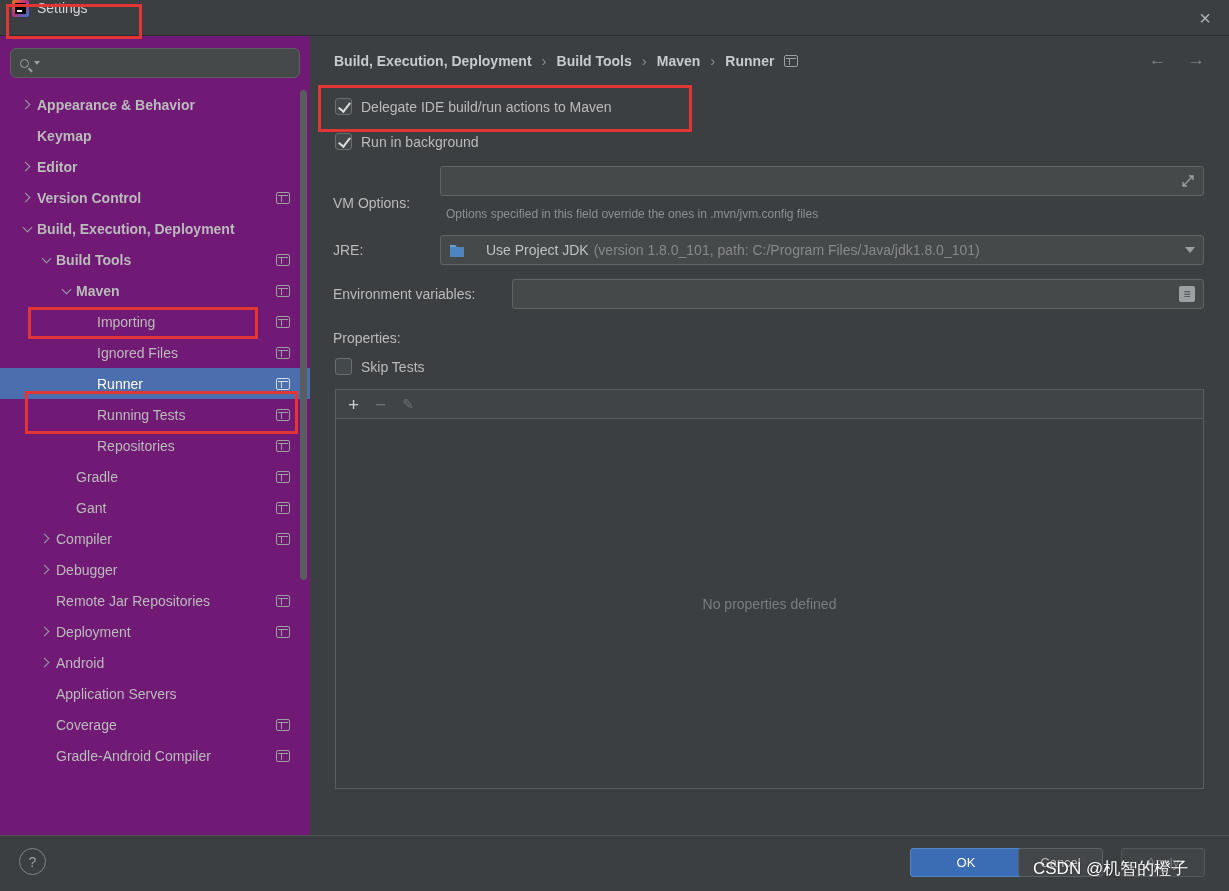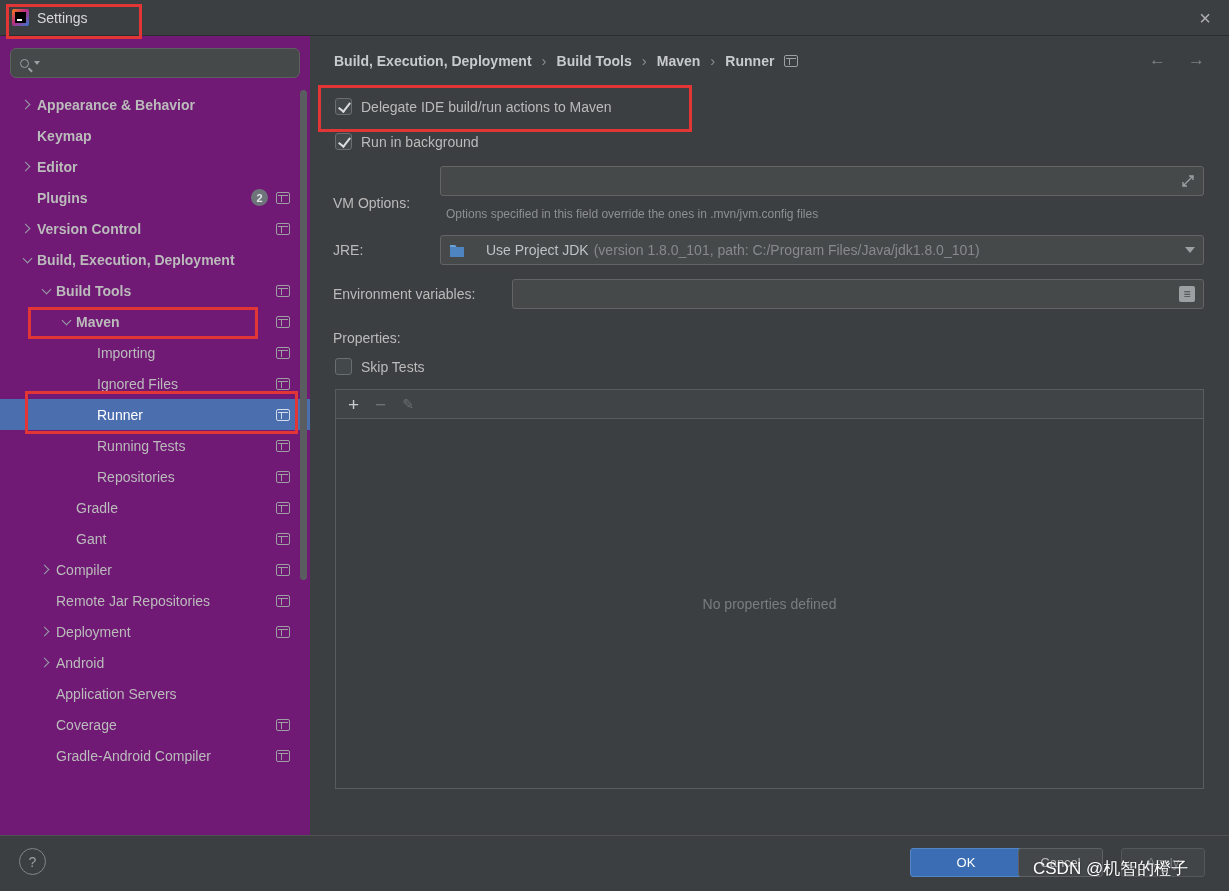--- a/index.html
+++ b/index.html
@@ -10,21 +10,21 @@
     color:#bbbbbb;
     overflow:hidden;
     position:relative;
     font-size:14px;
   }
 
   
   .titlebar {
     position:absolute; left:0; top:0; width:1229px; height:36px;
     background:#3c3f41; border-bottom:1px solid #2b2d2e;
-    display:flex; align-items:center; padding:0 12px;
+    display:flex; align-items:flex-start; padding:0 12px;
   }
   .app-icon {
     width:17px; height:17px; border-radius:2px; margin-right:8px;
     background:linear-gradient(135deg,#f97a12 0%,#b92d82 45%,#3177d2 100%);
     position:relative; display:inline-block;
   }
   .app-icon::after {
     content:""; position:absolute; left:3px; top:3px; right:3px; bottom:3px; background:#000;
   }
   .app-icon::before {
@@ -135,28 +135,20 @@
       <span class="slot"></span>
       <span class="lbl">Keymap</span>
     </div>
     <div class="row lvl0 bold">
       <span class="slot">
           <i class="chev"></i>
         </span>
       <span class="lbl">Editor</span>
     </div>
     <div class="row lvl0 bold">
-      <span class="slot"></span>
-      <span class="lbl">Plugins</span>
-      <span class="right">
-        <span class="badge">2</span>
-        <i class="mini"></i>
-      </span>
-    </div>
-    <div class="row lvl0 bold">
       <span class="slot">
           <i class="chev"></i>
         </span>
       <span class="lbl">Version Control</span>
       <span class="right">
           <i class="mini"></i>
         </span>
     </div>
     <div class="row lvl0 bold">
       <span class="slot">
@@ -232,20 +224,26 @@
         </span>
     </div>
     <div class="row lvl1">
       <span class="slot">
           <i class="chev"></i>
         </span>
       <span class="lbl">Compiler</span>
       <span class="right">
           <i class="mini"></i>
         </span>
+    </div>
+    <div class="row lvl1">
+      <span class="slot">
+          <i class="chev"></i>
+        </span>
+      <span class="lbl">Debugger</span>
     </div>
     <div class="row lvl1">
       <span class="slot"></span>
       <span class="lbl">Remote Jar Repositories</span>
       <span class="right">
           <i class="mini"></i>
         </span>
     </div>
     <div class="row lvl1">
       <span class="slot">

